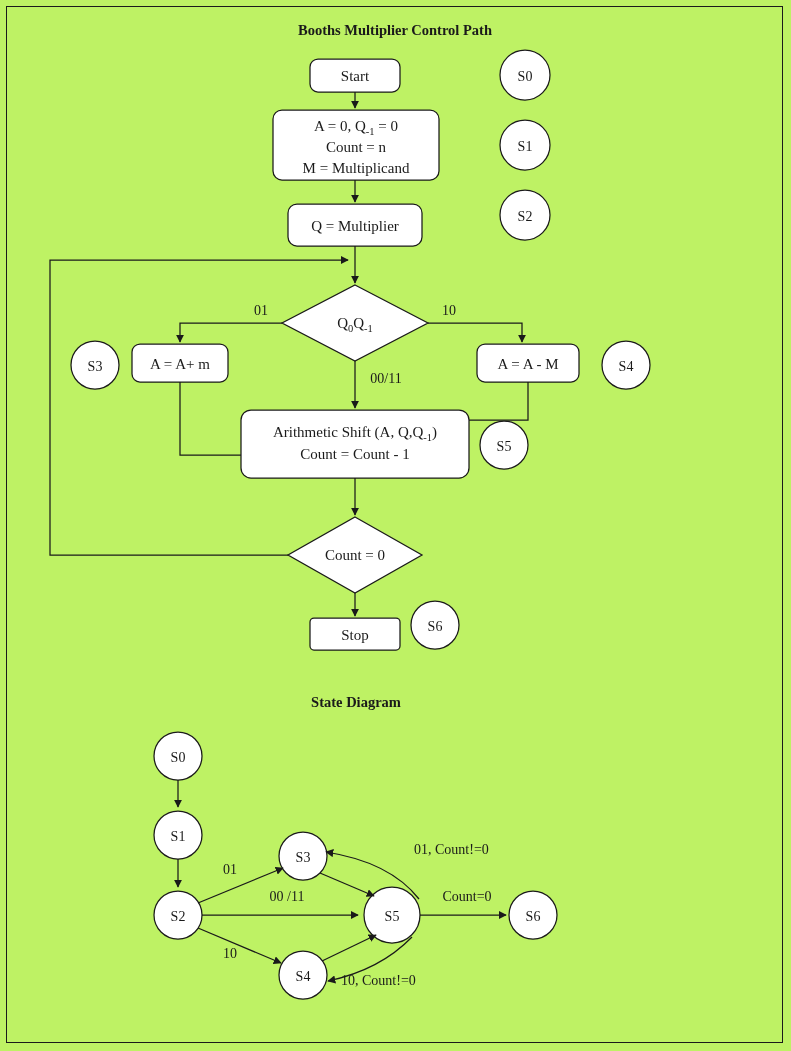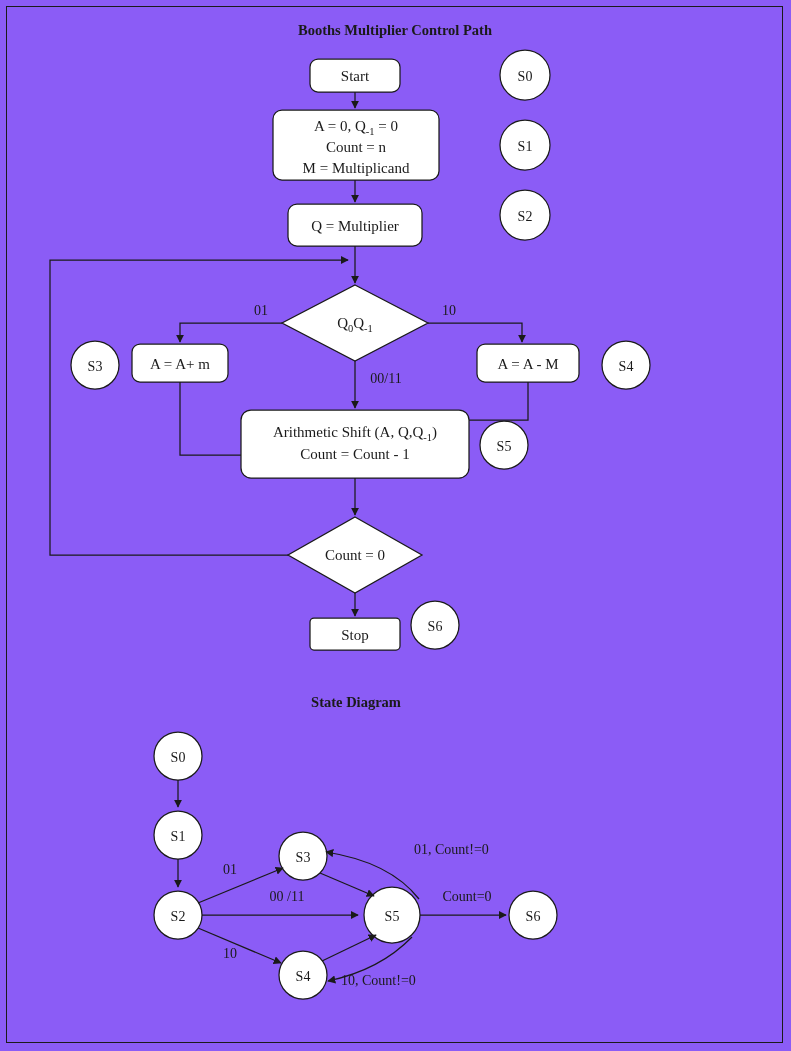--- a/index.html
+++ b/index.html
@@ -9,21 +9,21 @@
     background: #ffffff;
   }
   body {
     font-family: "Liberation Serif", "DejaVu Serif", serif;
     color: #1a1a1a;
   }
   #page {
     position: relative;
     width: 791px;
     height: 1051px;
-    background: #8b5cf6;
+    background: #bef264;
     overflow: hidden;
   }
   #page-frame {
     position: absolute;
     left: 6px;
     top: 6px;
     width: 777px;
     height: 1037px;
     border: 1px solid #1b1b1b;
     box-sizing: border-box;

